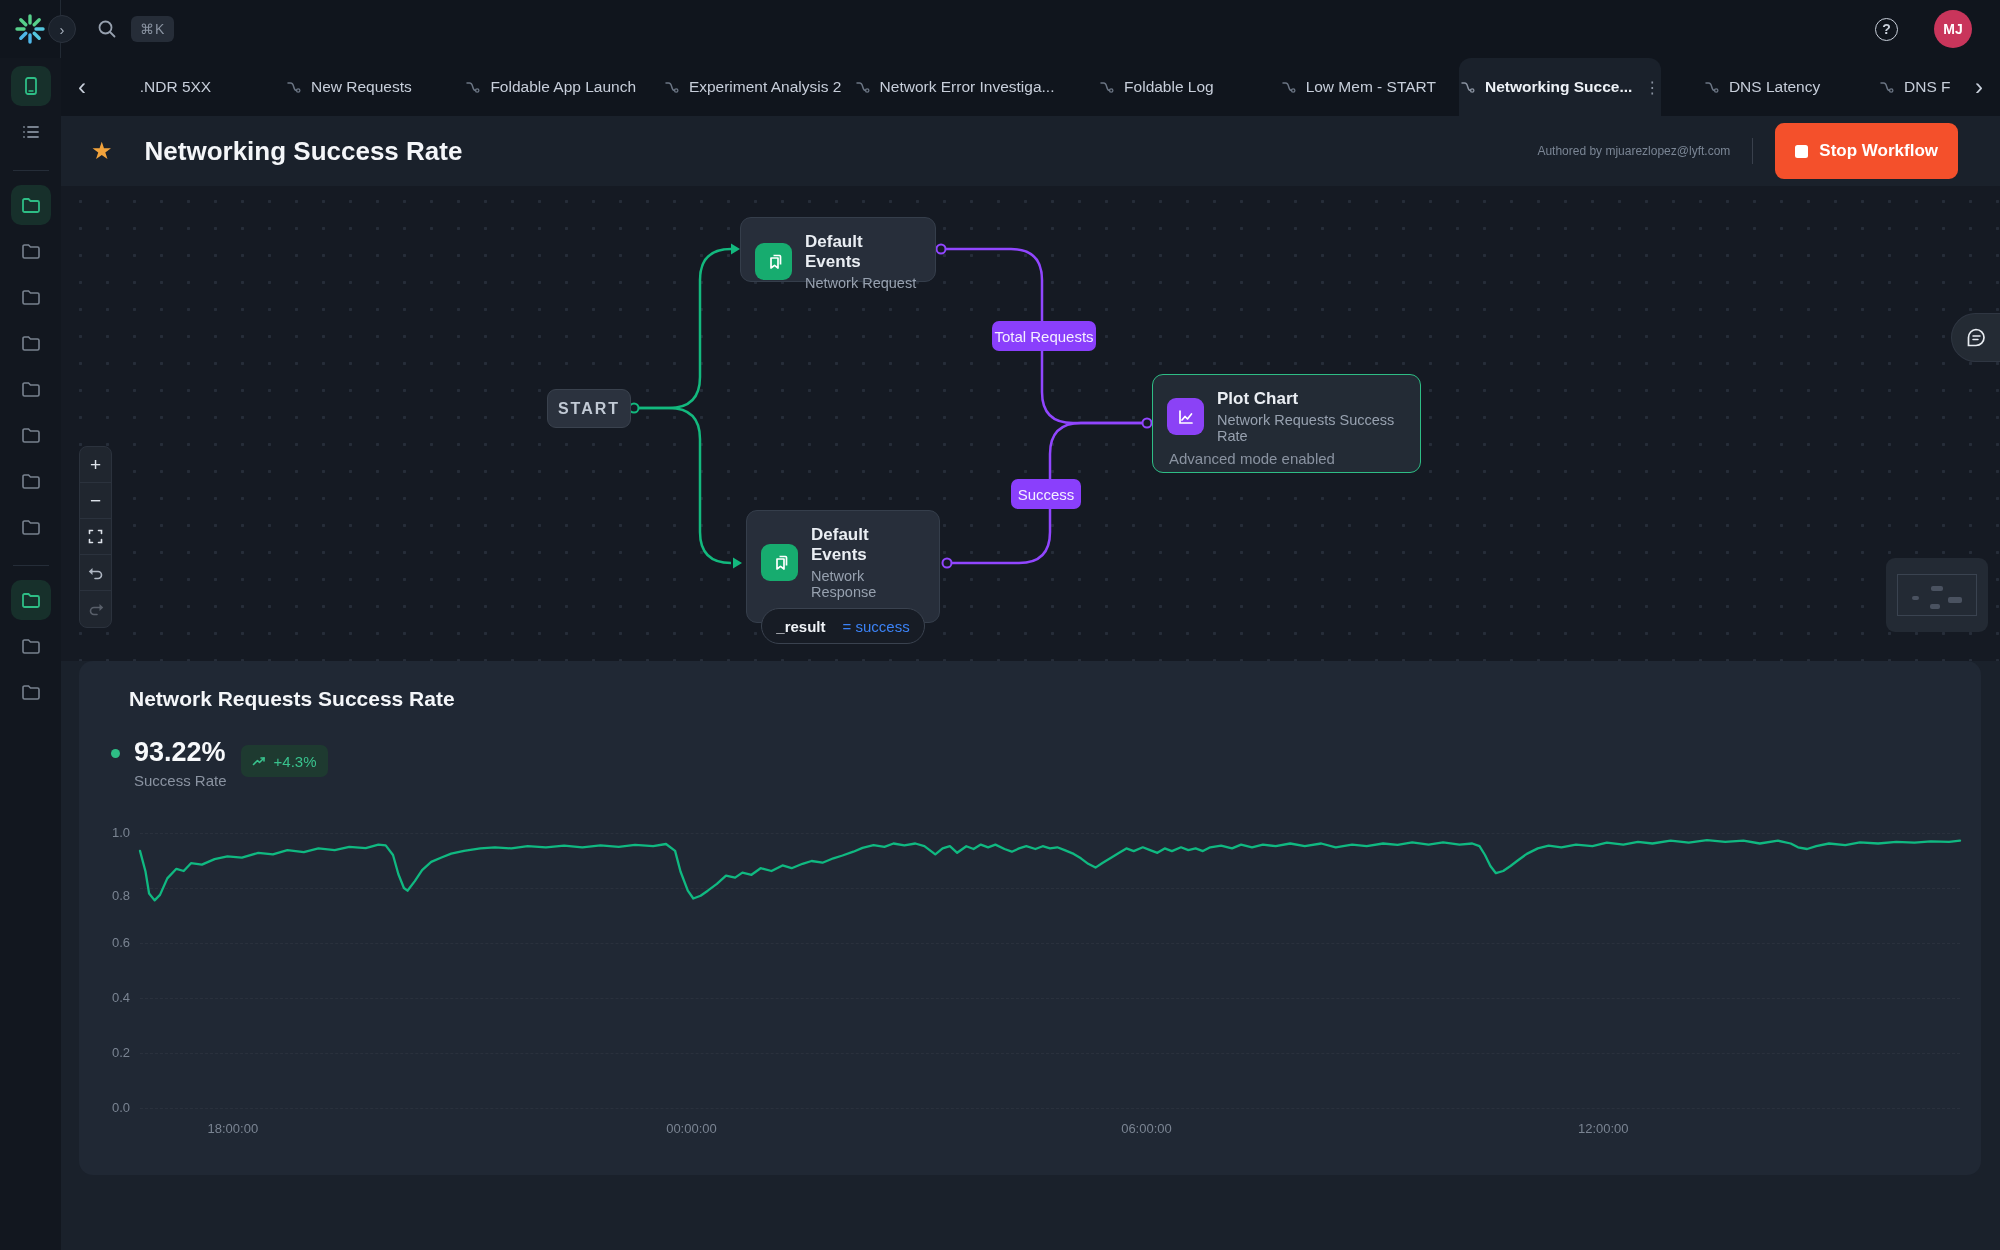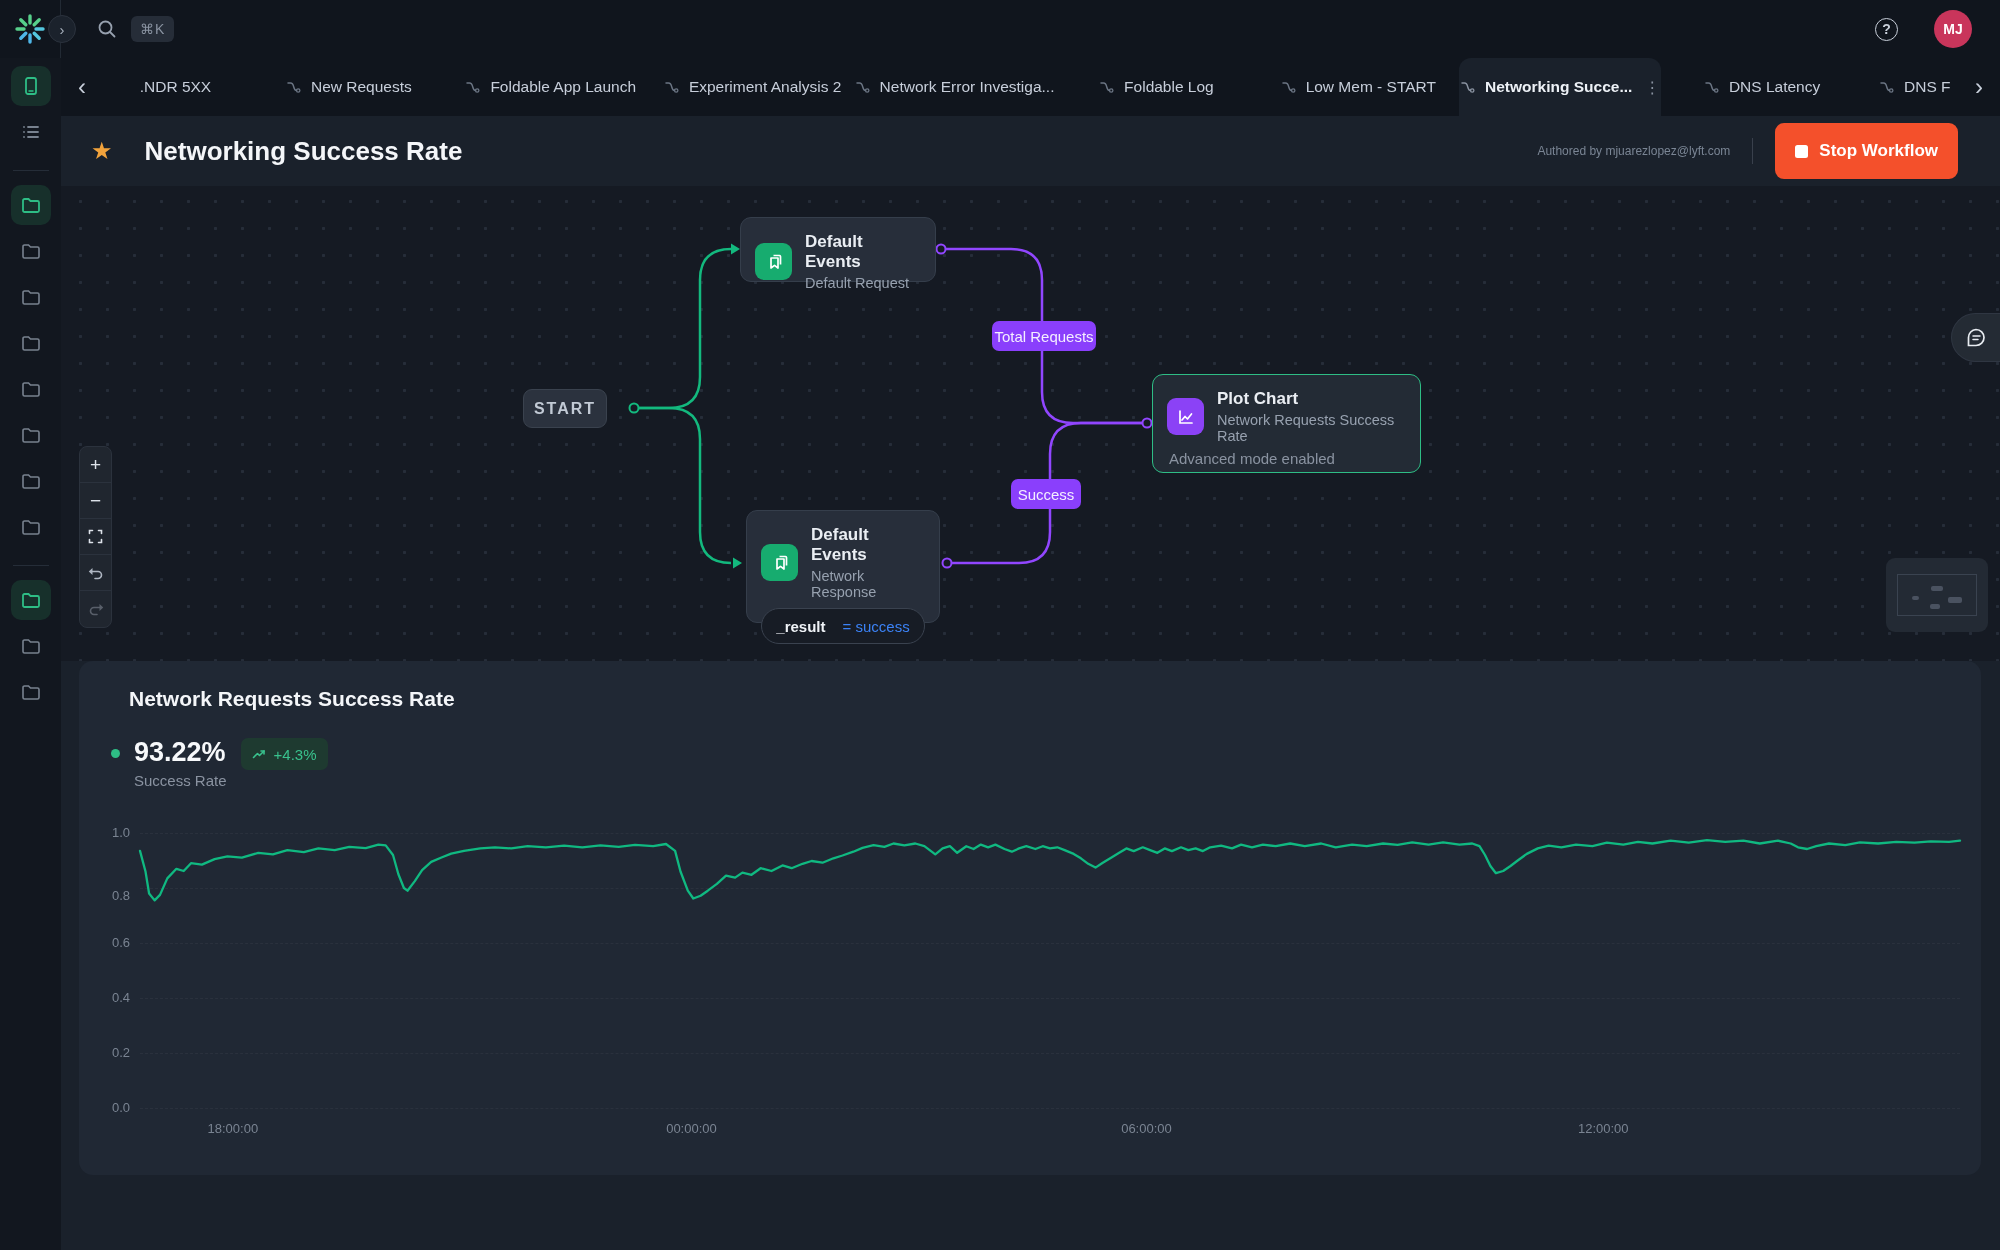--- a/index.html
+++ b/index.html
@@ -57,21 +57,21 @@
   .edges { position:absolute; inset:0; }
   .node { position:absolute; background:#272E3A; border:1px solid #353E4B; border-radius:11px; cursor:pointer; }
   .node-head { display:flex; align-items:center; gap:13px; padding:14px; }
   .node-ico { width:37px; height:37px; border-radius:9px; display:flex; align-items:center; justify-content:center; flex:none; }
   .ico-green { background:#17AC6F; }
   .ico-purple { background:#8B42F6; }
   .node-title { font-size:17px; font-weight:700; color:#EAEEF3; }
   .node-sub { font-size:14.5px; color:#97A1AF; margin-top:3px; }
   .node.selected { border:1.6px solid #2EBD85; background:#232B35; }
   .node-note { font-size:15px; color:#8A93A1; padding:2px 16px 14px; }
-  .start-node { position:absolute; left:462px; top:203px; width:84px; height:39px; background:#2B323E; border:1px solid #3A424E;
+  .start-node { position:absolute; left:486px; top:203px; width:84px; height:39px; background:#2B323E; border:1px solid #3A424E;
     border-radius:9px; display:flex; align-items:center; justify-content:center; font-size:16px; font-weight:600;
     letter-spacing:2px; color:#C2CAD5; cursor:pointer; }
   .cond-pill { margin:2px 14px 14px; background:#171C25; border:1px solid #3A424F; border-radius:18px; height:36px;
     display:flex; align-items:center; justify-content:center; font-size:15px; }
   .cond-key { font-weight:700; color:#F0F3F7; }
   .cond-rest { color:#3b82f6; margin-left:17px; }
   .edge-pill { position:absolute; background:#8A3FFC; color:#F4EEFF; font-size:15px; border-radius:7px;
     display:flex; align-items:center; justify-content:center; }
 
   .zoom-controls { position:absolute; left:18px; top:260px; width:33px; background:#20262F; border:1px solid #2B323D;
@@ -95,21 +95,21 @@
   .range-pill { background:#2A323E; border-radius:9px; height:37px; display:flex; align-items:center; gap:10px;
     padding:0 14px; font-size:15.5px; font-weight:600; color:#E8ECF1; cursor:pointer; }
   .insights-btn { background:transparent; border:1px solid #3A4350; border-radius:9px; height:37px; display:flex;
     align-items:center; gap:10px; padding:0 16px; font-size:15.5px; font-weight:600; color:#E8ECF1; cursor:pointer; }
   .chev-down { color:#9AA4B2; font-size:12px; }
   .stat-row { display:flex; align-items:flex-start; padding:26px 0 0 32px; gap:14px; }
   .stat-dot { width:9px; height:9px; border-radius:50%; background:#2EBD85; margin-top:12px; }
   .stat-value { font-size:27px; font-weight:700; color:#F7F9FB; }
   .stat-label { font-size:15px; color:#8A93A1; margin-top:4px; }
   .delta-badge { background:#1E3A30; border-radius:7px; height:27px; display:flex; align-items:center; gap:7px;
-    padding:16px 11px; color:#39C28D; font-size:15px; margin-top:1px; }
+    padding:16px 11px; color:#39C28D; font-size:15px; margin-top:8px; }
 
   .plot { position:absolute; left:61px; top:172px; width:1820px; height:275px; }
   .gridline { position:absolute; left:0; right:0; border-top:1px dashed #2A313D; }
   .ytick { position:absolute; left:-58px; width:48px; text-align:right; font-size:13px; color:#7A8492; }
   .xtick { position:absolute; top:288px; transform:translateX(-50%); font-size:13px; color:#7A8492; }
   .plot svg { position:absolute; left:0; top:0; overflow:visible; }
 </style>
 </head>
 <body>
 
@@ -340,21 +340,21 @@
       <div class="node" style="left:679px; top:31px; width:196px; height:65px;">
         <div class="node-head">
           <div class="node-ico ico-green">
             <svg width="20" height="20" viewBox="0 0 20 20">
                 <path d="M7 6 V16 l3.5 -2.6 L14 16 V6 z" fill="none" stroke="#fff" stroke-width="1.7" stroke-linejoin="round"></path>
                 <path d="M9.5 3.5 h6 a1 1 0 0 1 1 1 v8" fill="none" stroke="#fff" stroke-width="1.7"></path>
               </svg>
           </div>
           <div>
             <div class="node-title">Default Events</div>
-            <div class="node-sub">Default Request</div>
+            <div class="node-sub">Network Request</div>
           </div>
         </div>
       </div>
 
       <div class="node" style="left:685px; top:324px; width:194px; height:113px;">
         <div class="node-head" style="padding-bottom:6px;">
           <div class="node-ico ico-green">
             <svg width="20" height="20" viewBox="0 0 20 20">
                 <path d="M7 6 V16 l3.5 -2.6 L14 16 V6 z" fill="none" stroke="#fff" stroke-width="1.7" stroke-linejoin="round"></path>
                 <path d="M9.5 3.5 h6 a1 1 0 0 1 1 1 v8" fill="none" stroke="#fff" stroke-width="1.7"></path>

